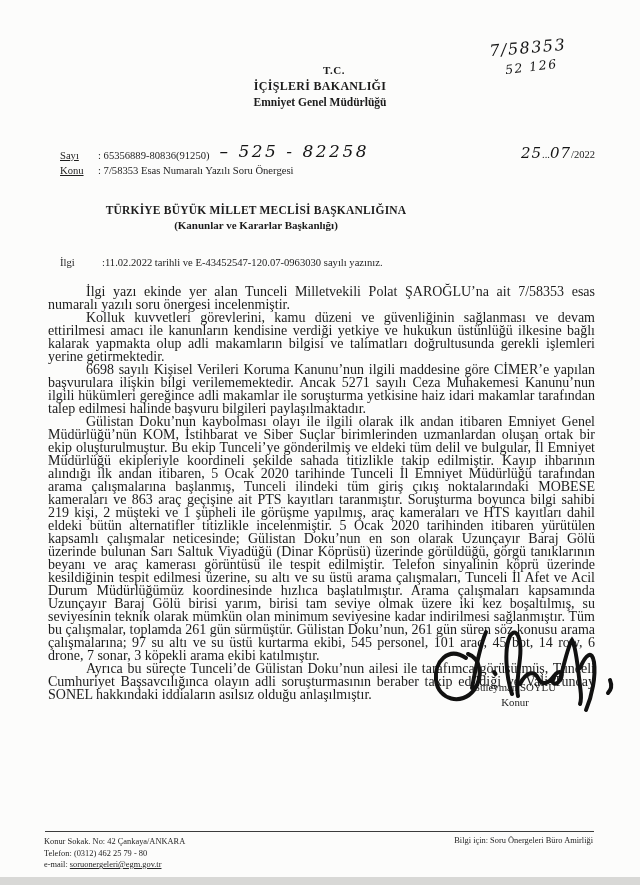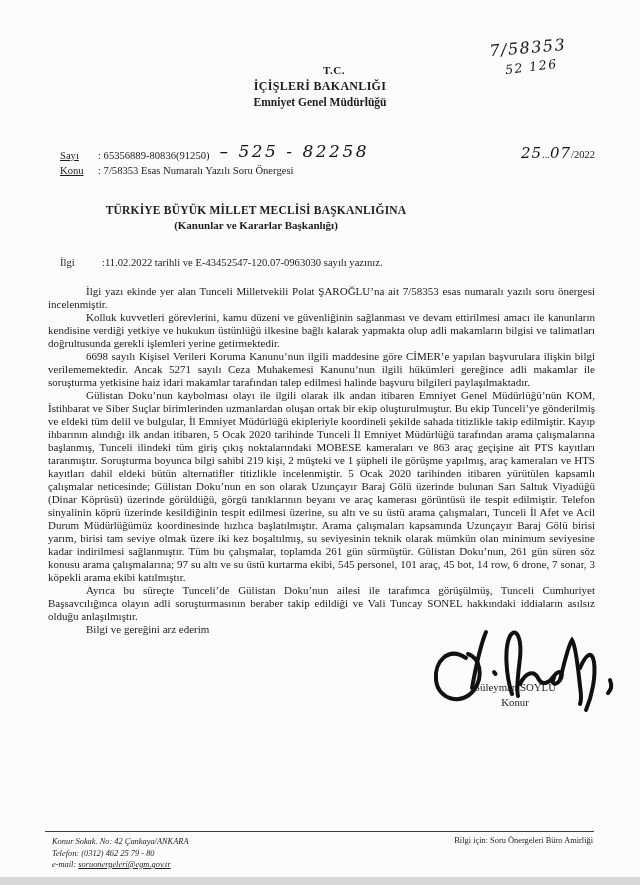--- a/index.html
+++ b/index.html
@@ -31,32 +31,32 @@
   
   .recipient{position:absolute;top:204px;left:0;width:512px;text-align:center;}
   .recipient-title{font-size:11.5px;font-weight:700;letter-spacing:.2px;}
   .recipient-subtitle{font-size:11px;font-weight:600;margin-top:3px;}
   
   .ilgi-row{position:absolute;top:257px;left:60px;font-size:10.6px;display:flex;gap:12px;}
   .ilgi-label{width:30px;}
   
   .body{
     position:absolute;top:285px;left:48px;width:547px;
-    font-size:11px;line-height:13px;text-align:justify;
+    font-size:14px;line-height:13px;text-align:justify;
   }
   .body p{margin:0;text-indent:38px;}
   .body p.closing{text-align:left;}
   
   .sig-block{position:absolute;top:628px;left:420px;width:215px;height:120px;}
   .sig-svg{position:absolute;top:0;left:8px;}
   .sig-name{position:absolute;top:53px;left:0;width:190px;text-align:center;font-size:10.8px;}
   .sig-title{position:absolute;top:68px;left:0;width:190px;text-align:center;font-size:10.8px;}
   
   .footer-rule{position:absolute;top:831px;left:45px;width:549px;height:1px;background:#3c3c3c;}
-  .footer-left{position:absolute;top:836px;left:52px;font-size:8.4px;line-height:11.5px;color:#242424;font-style:italic;}
+  .footer-left{position:absolute;top:836px;left:44px;font-size:8.4px;line-height:11.5px;color:#242424;}
   .footer-left .email{text-decoration:underline;}
   .footer-right{position:absolute;top:836px;right:47px;font-size:8.4px;color:#242424;}
   .scan-edge{position:absolute;bottom:0;left:0;width:640px;height:8px;background:#d8d8d6;}
 </style>
 </head>
 <body>
 
 <div class="page">
 
   <div class="top-note hand">
@@ -95,21 +95,20 @@
     <span class="ilgi-label">İlgi</span>
     <span>:11.02.2022 tarihli ve E-43452547-120.07-0963030 sayılı yazınız.</span>
   </div>
 
   <div class="body">
     <p>İlgi yazı ekinde yer alan Tunceli Milletvekili Polat ŞAROĞLU’na ait 7/58353 esas numaralı yazılı soru önergesi incelenmiştir.</p>
     <p>Kolluk kuvvetleri görevlerini, kamu düzeni ve güvenliğinin sağlanması ve devam ettirilmesi amacı ile kanunların kendisine verdiği yetkiye ve hukukun üstünlüğü ilkesine bağlı kalarak yapmakta olup adli makamların bilgisi ve talimatları doğrultusunda gerekli işlemleri yerine getirmektedir.</p>
     <p>6698 sayılı Kişisel Verileri Koruma Kanunu’nun ilgili maddesine göre CİMER’e yapılan başvurulara ilişkin bilgi verilememektedir. Ancak 5271 sayılı Ceza Muhakemesi Kanunu’nun ilgili hükümleri gereğince adli makamlar ile soruşturma yetkisine haiz idari makamlar tarafından talep edilmesi halinde başvuru bilgileri paylaşılmaktadır.</p>
     <p>Gülistan Doku’nun kaybolması olayı ile ilgili olarak ilk andan itibaren Emniyet Genel Müdürlüğü’nün KOM, İstihbarat ve Siber Suçlar birimlerinden uzmanlardan oluşan ortak bir ekip oluşturulmuştur. Bu ekip Tunceli’ye gönderilmiş ve eldeki tüm delil ve bulgular, İl Emniyet Müdürlüğü ekipleriyle koordineli şekilde sahada titizlikle takip edilmiştir. Kayıp ihbarının alındığı ilk andan itibaren, 5 Ocak 2020 tarihinde Tunceli İl Emniyet Müdürlüğü tarafından arama çalışmalarına başlanmış, Tunceli ilindeki tüm giriş çıkış noktalarındaki MOBESE kameraları ve 863 araç geçişine ait PTS kayıtları taranmıştır. Soruşturma boyunca bilgi sahibi 219 kişi, 2 müşteki ve 1 şüpheli ile görüşme yapılmış, araç kameraları ve HTS kayıtları dahil eldeki bütün alternatifler titizlikle incelenmiştir. 5 Ocak 2020 tarihinden itibaren yürütülen kapsamlı çalışmalar neticesinde; Gülistan Doku’nun en son olarak Uzunçayır Baraj Gölü üzerinde bulunan Sarı Saltuk Viyadüğü (Dinar Köprüsü) üzerinde görüldüğü, görgü tanıklarının beyanı ve araç kamerası görüntüsü ile tespit edilmiştir. Telefon sinyalinin köprü üzerinde kesildiğinin tespit edilmesi üzerine, su altı ve su üstü arama çalışmaları, Tunceli İl Afet ve Acil Durum Müdürlüğümüz koordinesinde hızlıca başlatılmıştır. Arama çalışmaları kapsamında Uzunçayır Baraj Gölü birisi yarım, birisi tam seviye olmak üzere iki kez boşaltılmış, su seviyesinin teknik olarak mümkün olan minimum seviyesine kadar indirilmesi sağlanmıştır. Tüm bu çalışmalar, toplamda 261 gün sürmüştür. Gülistan Doku’nun, 261 gün süren söz konusu arama çalışmalarına; 97 su altı ve su üstü kurtarma ekibi, 545 personel, 101 araç, 45 bot, 14 row, 6 drone, 7 sonar, 3 köpekli arama ekibi katılmıştır.</p>
     <p>Ayrıca bu süreçte Tunceli’de Gülistan Doku’nun ailesi ile tarafımca görüşülmüş, Tunceli Cumhuriyet Başsavcılığınca olayın adli soruşturmasının beraber takip edildiği ve Vali Tuncay SONEL hakkındaki iddiaların asılsız olduğu anlaşılmıştır.</p>
-    <p class="closing">Bilgi ve gereğini arz ederim</p>
   </div>
 
   <div class="sig-block">
     <div class="sig-name">Süleyman SOYLU</div>
     <div class="sig-title">Konur</div>
     <svg class="sig-svg" width="200" height="100" viewBox="0 0 200 100" fill="none">
       <g stroke="#111" stroke-width="4" stroke-linecap="round" fill="none">
 
         <path d="M38 30 C 20 18, 6 34, 8 52 C 10 72, 34 78, 46 62 C 56 48, 52 30, 40 26"></path>
         <path d="M44 60 C 48 38, 52 18, 58 4"></path>

